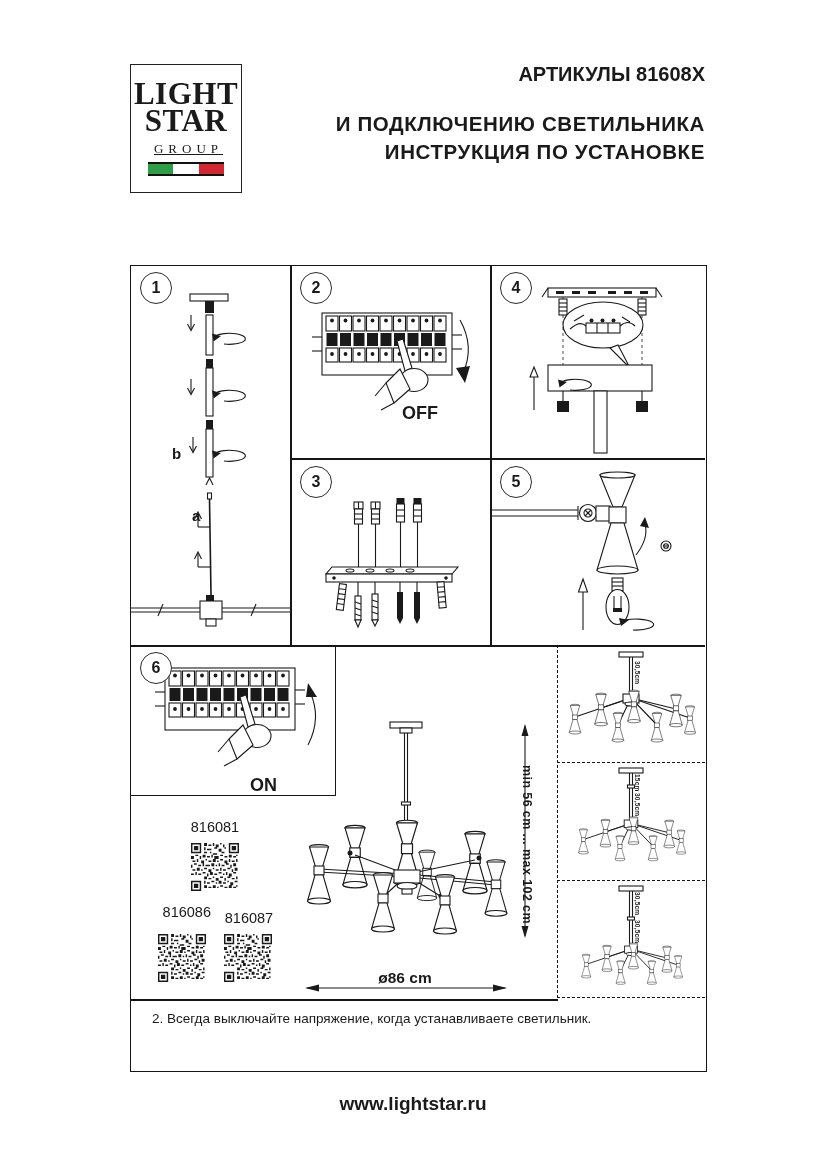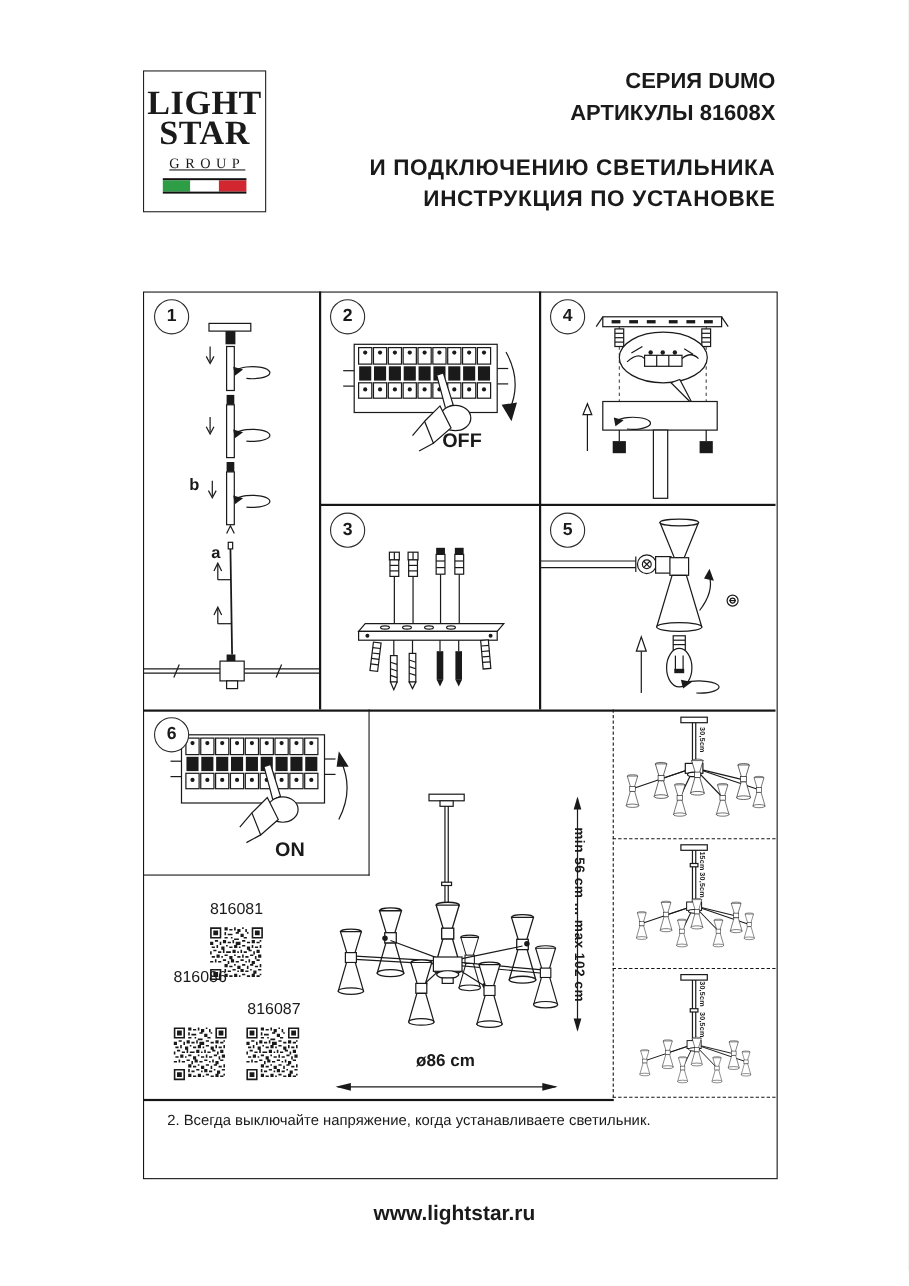--- a/index.html
+++ b/index.html
@@ -21,21 +21,21 @@
   .logo-group{font-family:"Liberation Serif",serif;font-size:13px;letter-spacing:5px;margin-top:7px;margin-left:5px;text-decoration:underline;}
   .flag{width:76px;height:10px;border-top:2px solid #111;border-bottom:2px solid #111;display:flex;margin-top:5px;}
   .flag span{flex:1;height:100%;}
   
   #hdr{right:121px;top:60px;text-align:right;}
   .hdr-sm{font-size:20px;font-weight:bold;line-height:1.45;}
   .hdr-big{font-size:20.5px;font-weight:bold;line-height:1.35;letter-spacing:0.6px;margin-top:21px;}
   
   .badge{position:absolute;width:30px;height:30px;border:1.4px solid #2b2b2b;border-radius:50%;
          display:flex;align-items:center;justify-content:center;font-size:16px;font-weight:bold;background:#fff;z-index:5;}
-  .lbl{position:absolute;font-weight:bold;}
+  .lbl{position:absolute;font-weight:bold;margin-top:13px;}
   .vert{writing-mode:vertical-rl;text-orientation:mixed;}
   .qr-label{position:absolute;font-size:14.5px;font-weight:normal;text-align:center;width:58px;}
   .rod-label{position:absolute;font-size:6.5px;font-weight:bold;writing-mode:vertical-rl;text-orientation:mixed;letter-spacing:0.2px;}
   #notes{left:152px;top:1007px;font-size:13.5px;line-height:23px;}
   #footer{left:0;top:1093px;width:826px;text-align:center;font-size:19px;font-weight:bold;}
 </style>
 </head>
 <body>
 
 <div id="page">
@@ -140,21 +140,20 @@
     <div class="logo-word">STAR</div>
     <div class="logo-group">GROUP</div>
     <div class="flag">
       <span style="background:#2e9e46"></span>
         <span style="background:#ffffff"></span>
         <span style="background:#d22630"></span>
     </div>
   </div>
 
   <div id="hdr" class="abs">
-    <div class="hdr-sm">СЕРИЯ DUMO</div>
     <div class="hdr-sm">АРТИКУЛЫ 81608X</div>
     <div class="hdr-big">
       <div>И ПОДКЛЮЧЕНИЮ СВЕТИЛЬНИКА</div>
       <div>ИНСТРУКЦИЯ ПО УСТАНОВКЕ</div>
     </div>
   </div>
 
   <div class="abs" style="left:130px;top:265px;width:575px;height:805px;border:1.6px solid #161616;"></div>
   <div class="line" style="left:290px;top:265px;width:1.6px;height:380px;"></div>
   <div class="line" style="left:490px;top:265px;width:1.6px;height:380px;"></div>
@@ -396,21 +395,21 @@
     <use href="#sym-hand" x="110" y="52"></use>
     <path class="st" d="M178,100 q14,-27 2,-53"></path>
     <polygon class="ink" points="176,52 178,38 187,52"></polygon>
   </svg>
   <span class="lbl" style="left:250px;top:762px;font-size:18px;">ON</span>
 
   <div class="qr-label" style="left:186px;top:819px;">816081</div>
   <svg class="abs" style="left:191px;top:843px;" width="48" height="48" viewBox="0 0 33 33">
       <use href="#qr"></use>
     </svg>
-  <div class="qr-label" style="left:153px;top:881px;">816086</div>
+  <div class="qr-label" style="left:153px;top:904px;text-align:right;">816086</div>
   <div class="qr-label" style="left:220px;top:910px;">816087</div>
   <svg class="abs" style="left:158px;top:934px;" width="48" height="48" viewBox="0 0 33 33">
       <use href="#qr"></use>
     </svg>
   <svg class="abs" style="left:224px;top:934px;" width="48" height="48" viewBox="0 0 33 33">
       <use href="#qr"></use>
     </svg>
 
   <svg class="abs" style="left:293px;top:698px;" width="260" height="300" viewBox="0 0 260 300">
     <rect class="sf" x="97" y="24" width="32" height="6"></rect>

